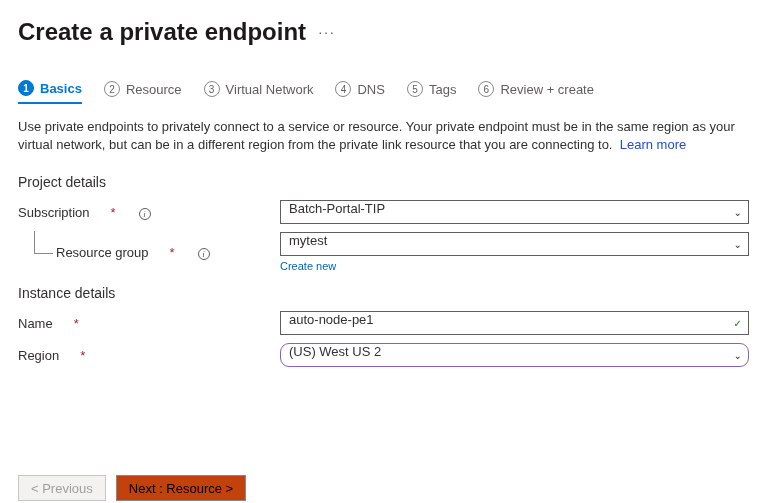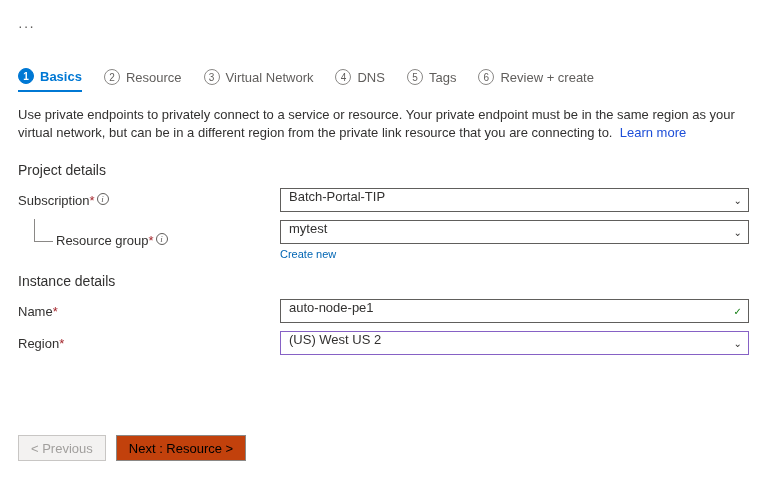--- a/index.html
+++ b/index.html
@@ -21,60 +21,61 @@
   .tab.active .step-circle { background: #0078d4; border-color: #0078d4; color: #fff; font-weight:600;}
   .step-circle {
     width: 16px; height: 16px; border: 1px solid #8a8886; border-radius: 50%;
     display: inline-flex; align-items: center; justify-content: center;
     font-size: 10px; color: #605e5c;
   }
   .intro { color: #323130; line-height: 1.4; margin-bottom: 20px; max-width: 720px;}
   .intro a { color: #1d4ed8; text-decoration: none; }
   .section-title { font-weight: 400; font-size: 14px; margin: 12px 0 10px 0; }
   .form-row { display: flex; align-items: center; margin-bottom: 8px; }
-  .label-col { width: 262px; display: flex; align-items: flex-start; gap: 0; }
+  .label-col { width: 262px; display: flex; align-items: flex-end; gap: 21px; }
   .indent { padding-left: 38px; position: relative; }
   .indent::before {
     content:""; position:absolute; left:16px; top:-14px; width:18px; height:22px;
     border-left:1px solid #8a8886; border-bottom:1px solid #8a8886;
   }
   .req { color: #a4262c; }
   .info-icon {
     width: 12px; height: 12px; border: 1px solid #605e5c; border-radius: 50%;
     display: inline-flex; align-items: center; justify-content: center;
     font-size: 9px; color: #605e5c; font-style: italic; font-family: Georgia, serif;
     margin-left: 2px;
   }
   .field-col { flex: 1; max-width: 486px; }
   .select-box {
     position: relative; border: 1px solid #605e5c; height: 24px;
     display: flex; align-items: center; padding: 0 22px 8px 8px;
     background: #fff; cursor: pointer; font-size: 13px;
   }
-  .select-box.focus { border-color: #8661c5; }
+  .select-box.focus { border-color: #8661c5; border-radius: 9px; }
   .select-box .chev {
     position: absolute; right: 6px; top: 50%; transform: translateY(-50%);
     color: #323130; font-size: 10px;
   }
   .select-box.input .chev { color:#107c10; }
   .check { color:#107c10; font-size:12px;}
   .link { color:#0065b3; font-size:11px; text-decoration:none; display:inline-block; margin-top:4px;}
   .footer {
-    position: relative; margin-top: 80px; display:flex; gap:10px;
+    position: relative; margin-top: 108px; display:flex; gap:10px;
   }
   .btn {
     height: 26px; padding: 0 12px; font-size: 13px; border: 1px solid #8a8886;
     background: #c2410c; cursor: pointer; font-family: inherit; display:inline-flex; align-items:center;
   }
   .btn:disabled { color:#a19f9d; border-color:#c8c6c4; cursor:default; background:#f3f2f1;}
 </style>
 </head>
 <body>
 
 <div class="title-row">
+  <h1>Create a private endpoint</h1>
   <span class="more-icon">···</span>
 </div>
 
 <nav class="tabs">
   <a class="tab active">
     <span class="step-circle">1</span>
     <span>Basics</span>
   </a>
   <a class="tab">
     <span class="step-circle">2</span>

